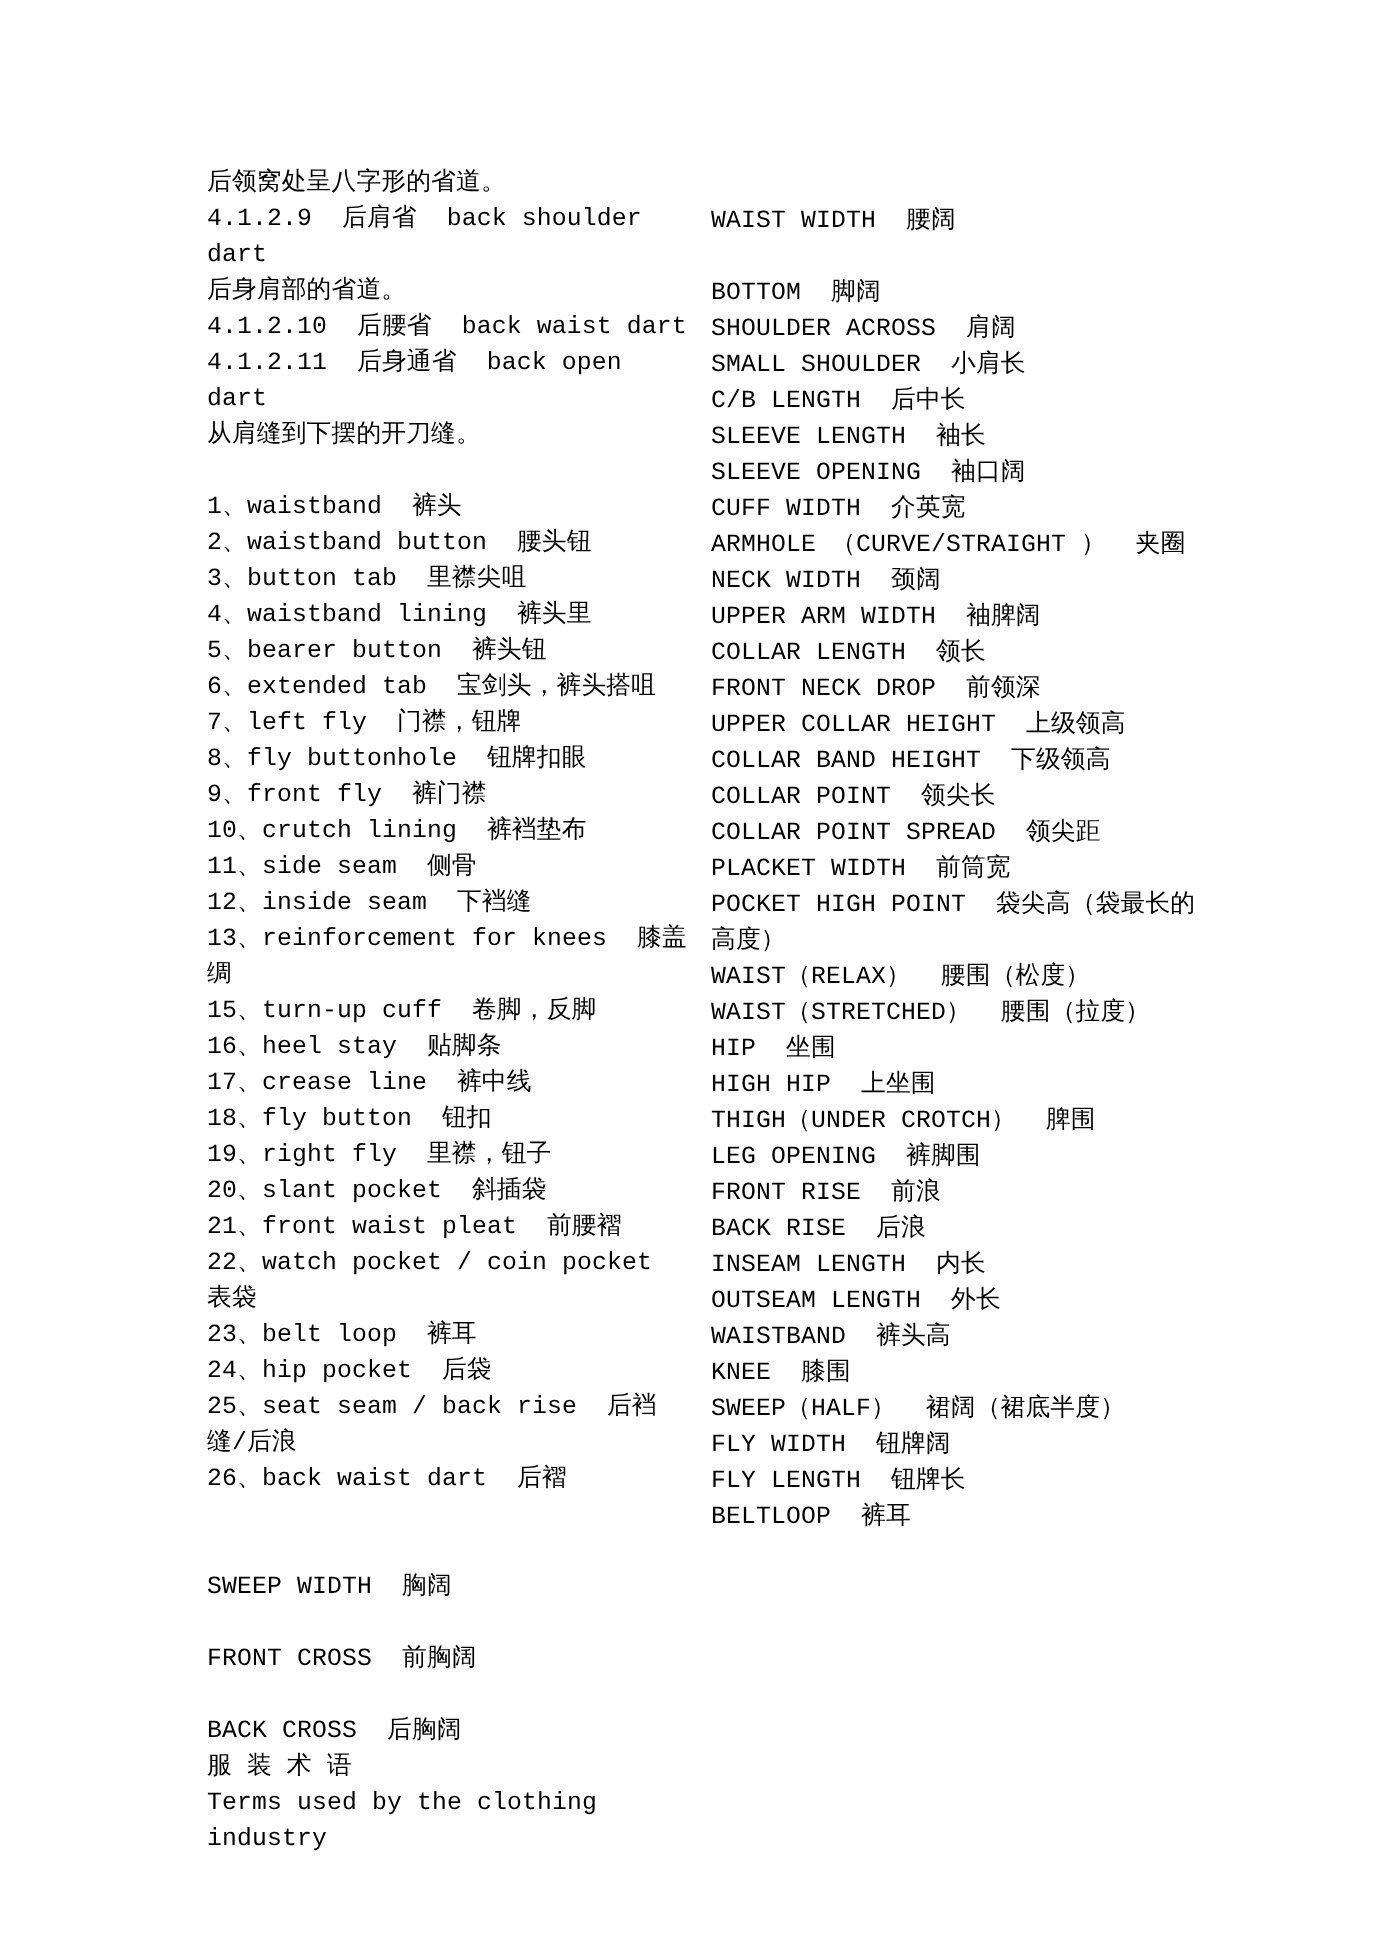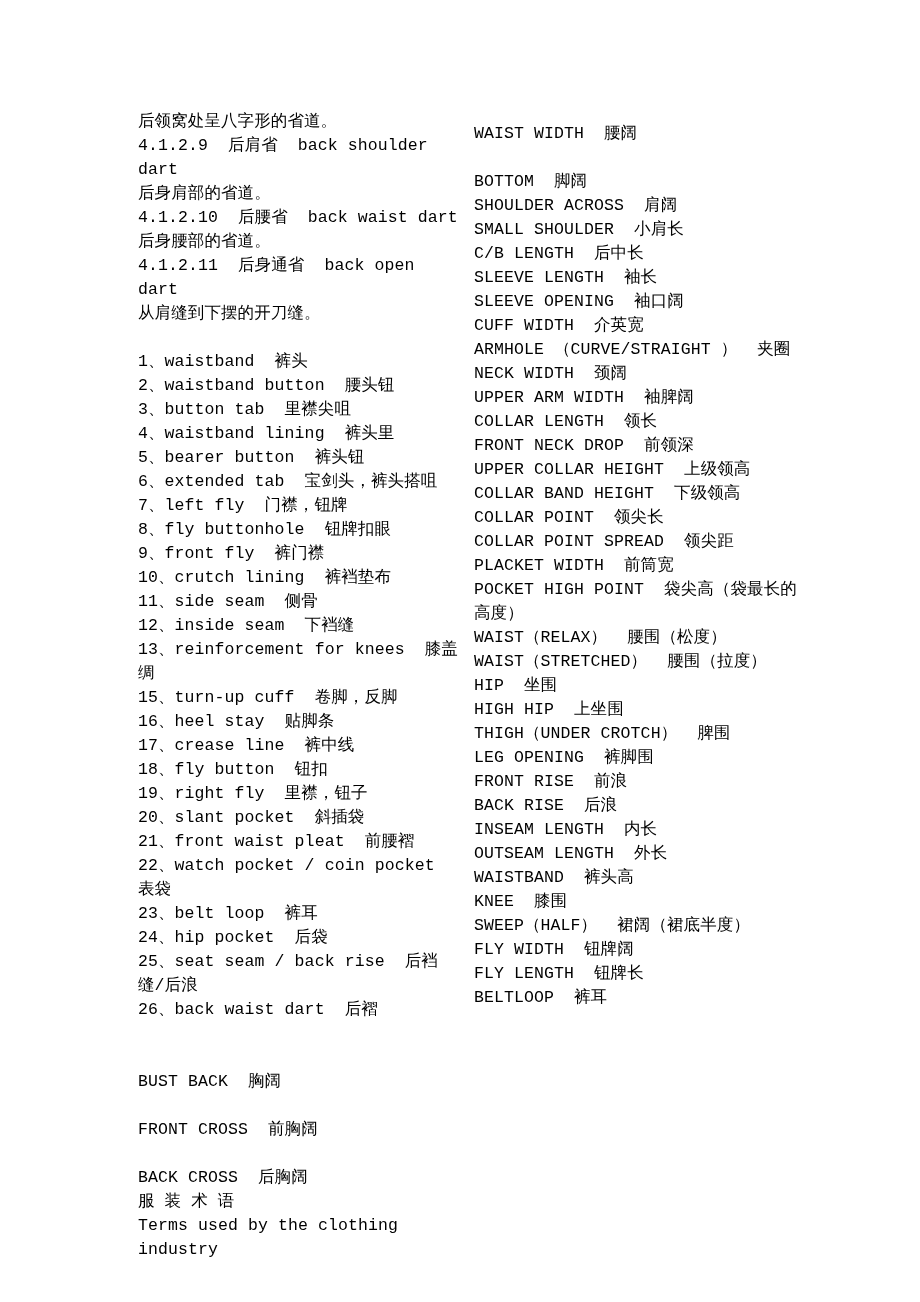--- a/index.html
+++ b/index.html
@@ -34,33 +34,32 @@
   .line {
     font-size: 16.5px;
     line-height: 24px;
     white-space: pre-wrap;
     letter-spacing: 0.1px;
   }
   .line.blank { color: transparent; }
   .line.bold  { font-weight: bold; }
   .line.indent { padding-left: 9px; }
   .col-right .line { line-height: 24px; }
-  .col-right { top: 122px; }
+  .col-right { top: 135px; }
 </style>
 </head>
 <body>
 
 <div class="page">
 
   <div class="col col-left">
       <div class="line">后领窝处呈八字形的省道。</div>
       <div class="line">4.1.2.9  后肩省  back shoulder dart</div>
       <div class="line">后身肩部的省道。</div>
       <div class="line">4.1.2.10  后腰省  back waist dart</div>
-      <div class="line">后身腰部的省道。</div>
       <div class="line">4.1.2.11  后身通省  back open dart</div>
       <div class="line">从肩缝到下摆的开刀缝。</div>
       <div class="line blank">&nbsp;</div>
       <div class="line">1、waistband  裤头</div>
       <div class="line">2、waistband button  腰头钮</div>
       <div class="line">3、button tab  里襟尖咀</div>
       <div class="line">4、waistband lining  裤头里</div>
       <div class="line">5、bearer button  裤头钮</div>
       <div class="line">6、extended tab  宝剑头，裤头搭咀</div>
       <div class="line">7、left fly  门襟，钮牌</div>
@@ -77,21 +76,21 @@
       <div class="line">19、right fly  里襟，钮子</div>
       <div class="line">20、slant pocket  斜插袋</div>
       <div class="line">21、front waist pleat  前腰褶</div>
       <div class="line">22、watch pocket / coin pocket  表袋</div>
       <div class="line">23、belt loop  裤耳</div>
       <div class="line">24、hip pocket  后袋</div>
       <div class="line">25、seat seam / back rise  后裆缝/后浪</div>
       <div class="line">26、back waist dart  后褶</div>
       <div class="line blank">&nbsp;</div>
       <div class="line blank">&nbsp;</div>
-      <div class="line">BUST BACK  胸阔</div>
+      <div class="line">SWEEP WIDTH  胸阔</div>
       <div class="line blank">&nbsp;</div>
       <div class="line">FRONT CROSS  前胸阔</div>
       <div class="line blank">&nbsp;</div>
       <div class="line">BACK CROSS  后胸阔</div>
       <div class="line">服 装 术 语</div>
       <div class="line">Terms used by the clothing industry</div>
     </div>
 
   <div class="col col-right">
       <div class="line">WAIST WIDTH  腰阔</div>

